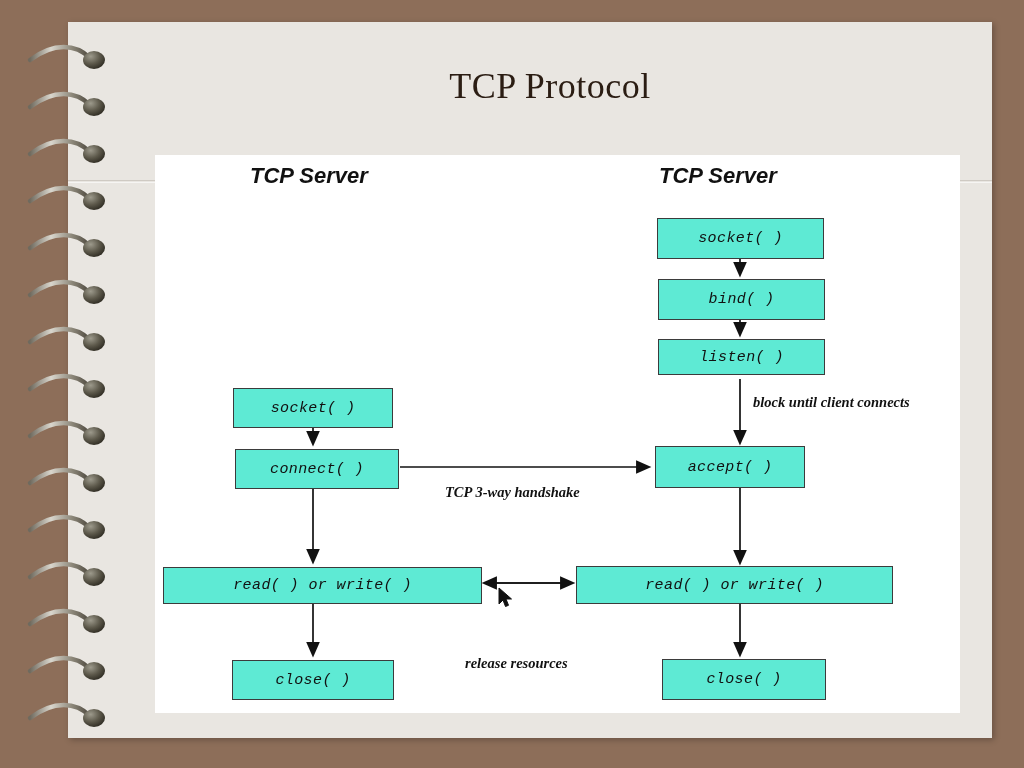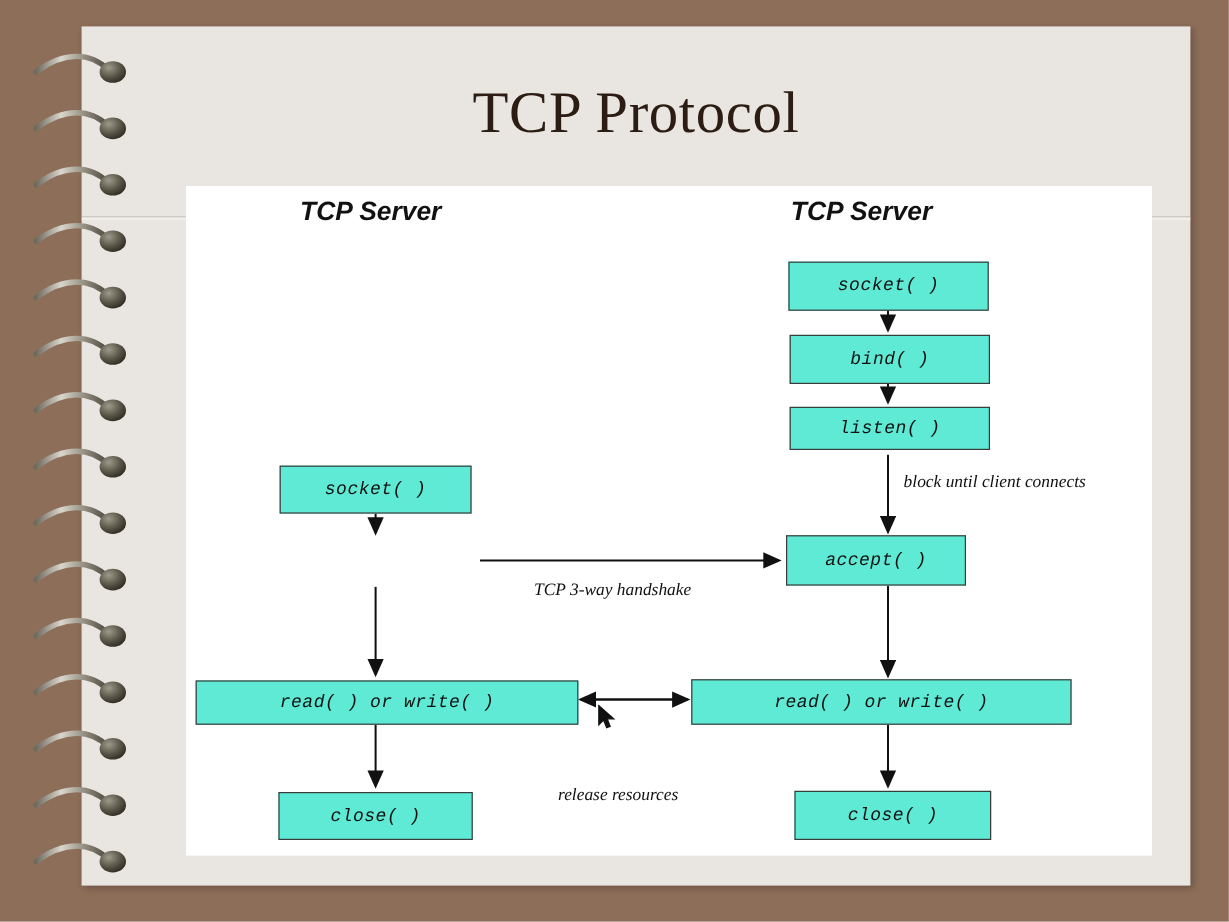--- a/index.html
+++ b/index.html
@@ -41,25 +41,26 @@
     pointer-events:none;
   }
 
   
   #slide-title{
     position:absolute;
     left:68px; top:68px;
     width:924px;
     text-align:center;
     font-family:"Liberation Serif", serif;
-    font-size:49px;
+    font-size:36px;
     color:#2b1d13;
     letter-spacing:.5px;
     line-height:1.05;
     white-space:nowrap;
+    padding-left:20px;
   }
 
   
   #diagram-canvas{
     position:absolute;
     left:155px; top:155px;
     width:805px; height:558px;
     background:#ffffff;
   }
 
@@ -91,21 +92,21 @@
     color:#111;
     white-space:nowrap;
     letter-spacing:.4px;
   }
 
   
   .annot{
     position:absolute;
     font-family:"Liberation Serif", serif;
     font-style:italic;
-    font-weight:normal;
+    font-weight:bold;
     font-size:14.5px;
     color:#111;
     white-space:nowrap;
   }
 
   
   #arrow-layer{
     position:absolute; left:0; top:0;
     width:805px; height:558px;
     pointer-events:none;
@@ -256,20 +257,21 @@
   <div class="node-box" style="left:503px;top:184px;width:167px;height:36px;">listen( )</div>
 
   <div class="node-box" style="left:500px;top:291px;width:150px;height:42px;">accept( )</div>
 
   <div class="node-box" style="left:421px;top:411px;width:317px;height:38px;">read( ) or write( )</div>
 
   <div class="node-box" style="left:507px;top:504px;width:164px;height:41px;">close( )</div>
 
   <div class="node-box" style="left:78px;top:233px;width:160px;height:40px;">socket( )</div>
 
+  <div class="node-box" style="left:80px;top:294px;width:164px;height:40px;">connect( )</div>
 
   <div class="node-box" style="left:8px;top:412px;width:319px;height:37px;">read( ) or write( )</div>
 
   <div class="node-box" style="left:77px;top:505px;width:162px;height:40px;">close( )</div>
 
   <div class="annot" style="left:598px;top:239px;">block until client connects</div>
 
   <div class="annot" style="left:290px;top:329px;">TCP 3-way handshake</div>
 
   <div class="annot" style="left:310px;top:500px;">release resources</div>

